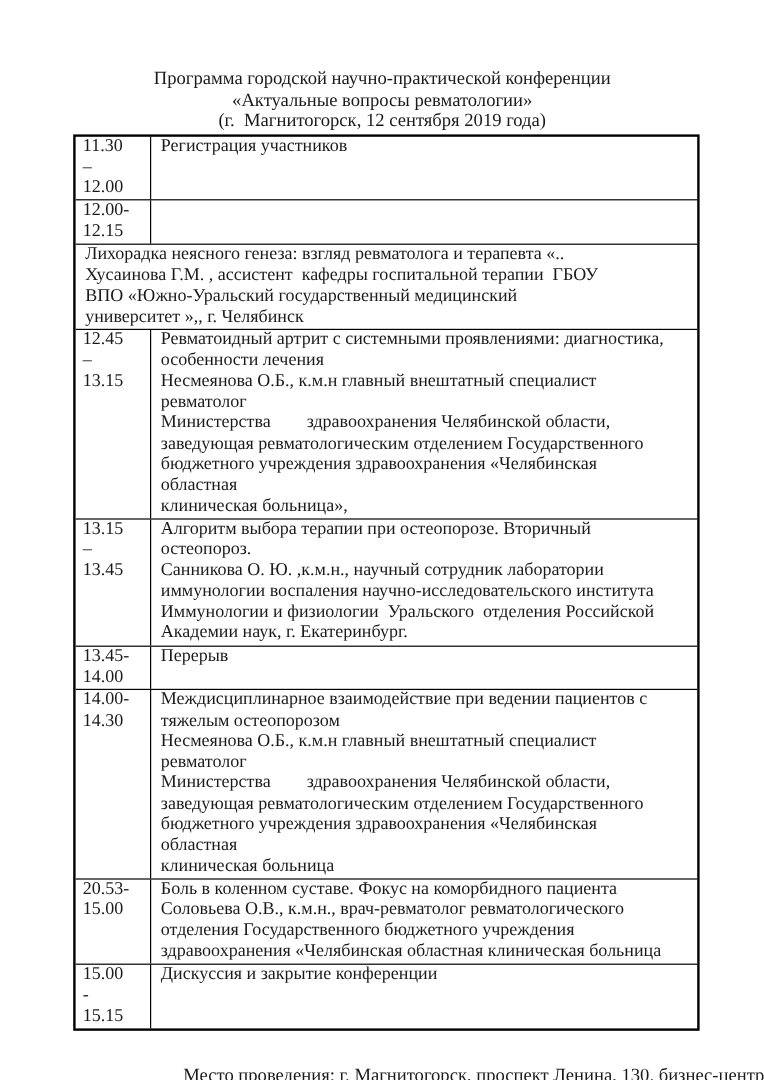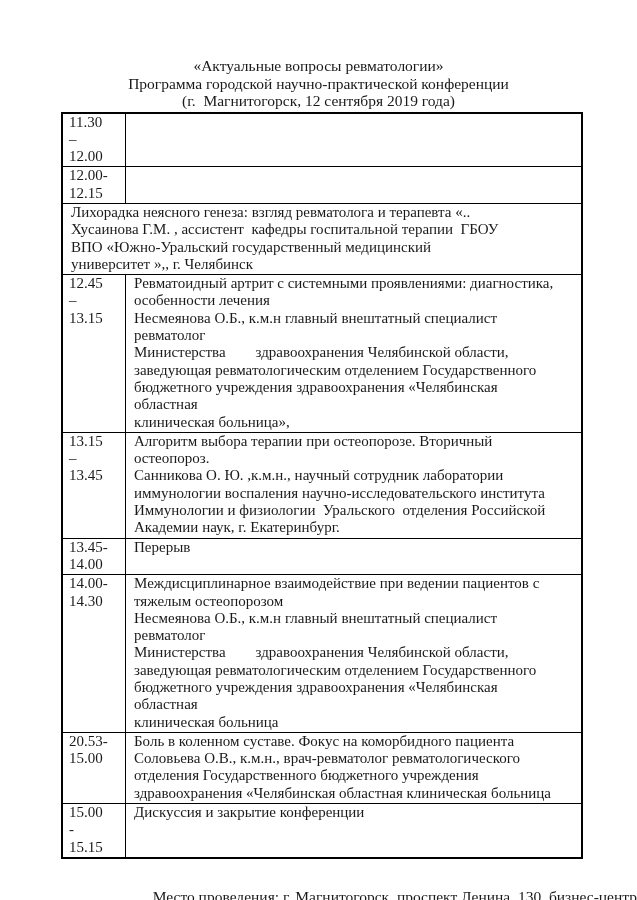--- a/index.html
+++ b/index.html
@@ -62,30 +62,31 @@
     line-height: 21px;
     white-space: pre-wrap;
   }
 </style>
 </head>
 <body>
 
 <div class="page">
 
   <div class="title-block">
+    <div class="title-line">Программа городской научно-практической конференции</div>
     <div class="title-line">«Актуальные вопросы ревматологии»</div>
-    <div class="title-line">Программа городской научно-практической конференции</div>
     <div class="title-line">(г.  Магнитогорск, 12 сентября 2019 года)</div>
   </div>
 
   <div class="conf-table">
 
     <div class="trow">
       <div class="cell time">11.30 –
 12.00</div>
+      <div class="cell content">Регистрация участников</div>
     </div>
 
     <div class="trow">
       <div class="cell time">12.00-
 12.15</div>
     </div>
 
     <div class="trow">
       <div class="cell content">Лихорадка неясного генеза: взгляд ревматолога и терапевта «..
 Хусаинова Г.М. , ассистент  кафедры госпитальной терапии  ГБОУ

